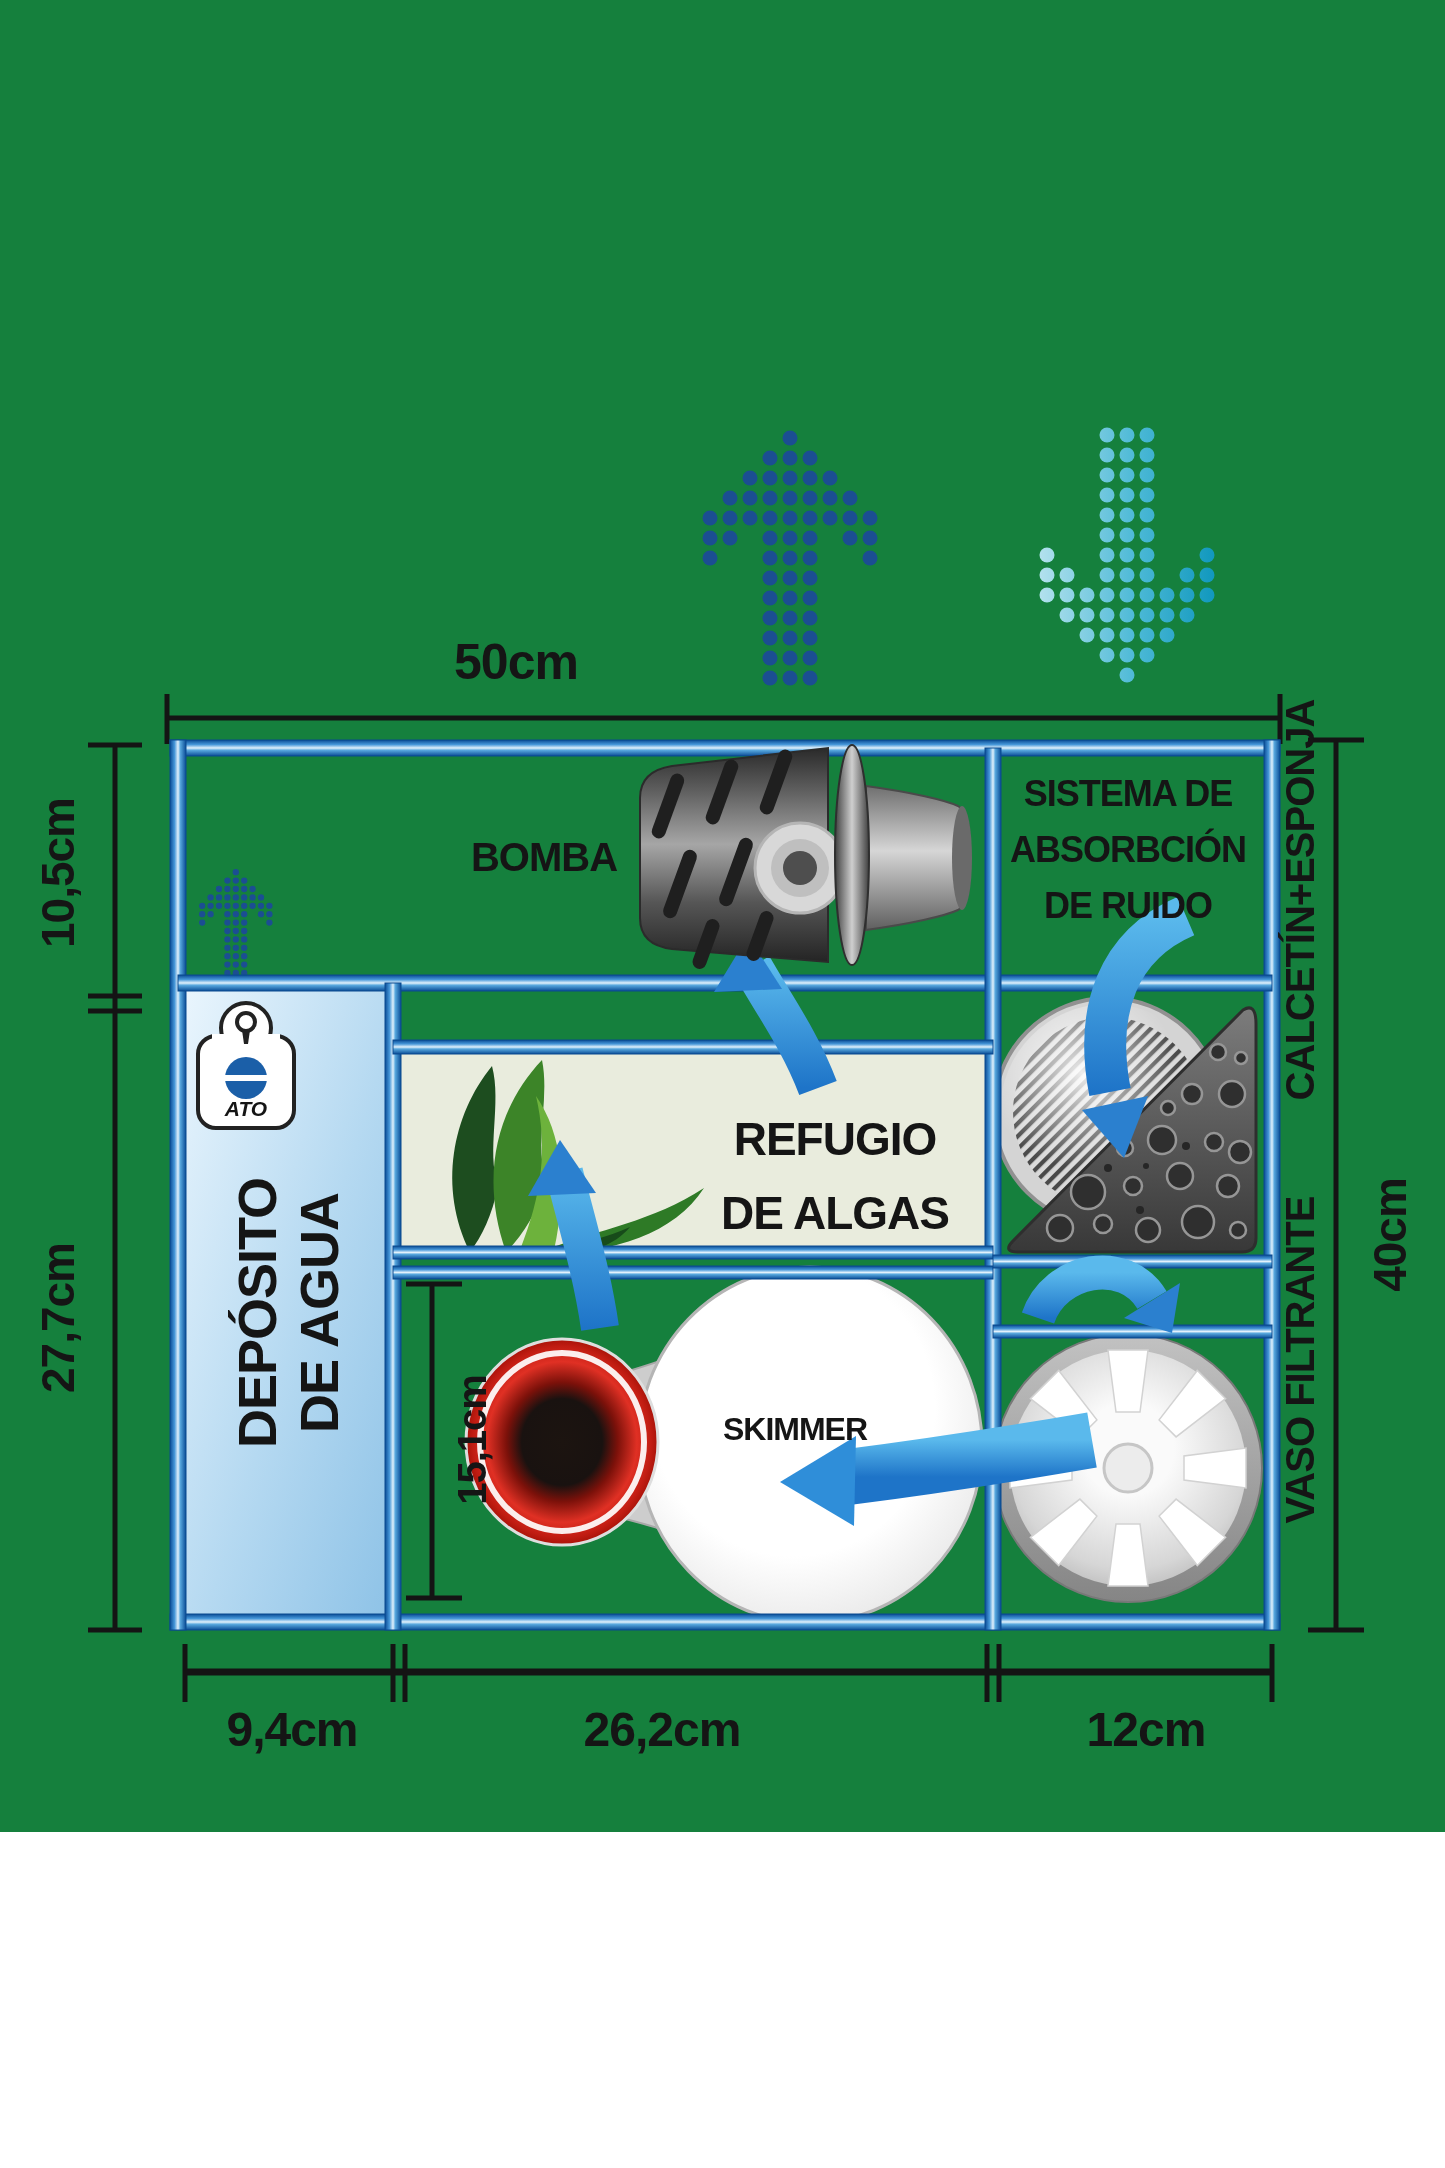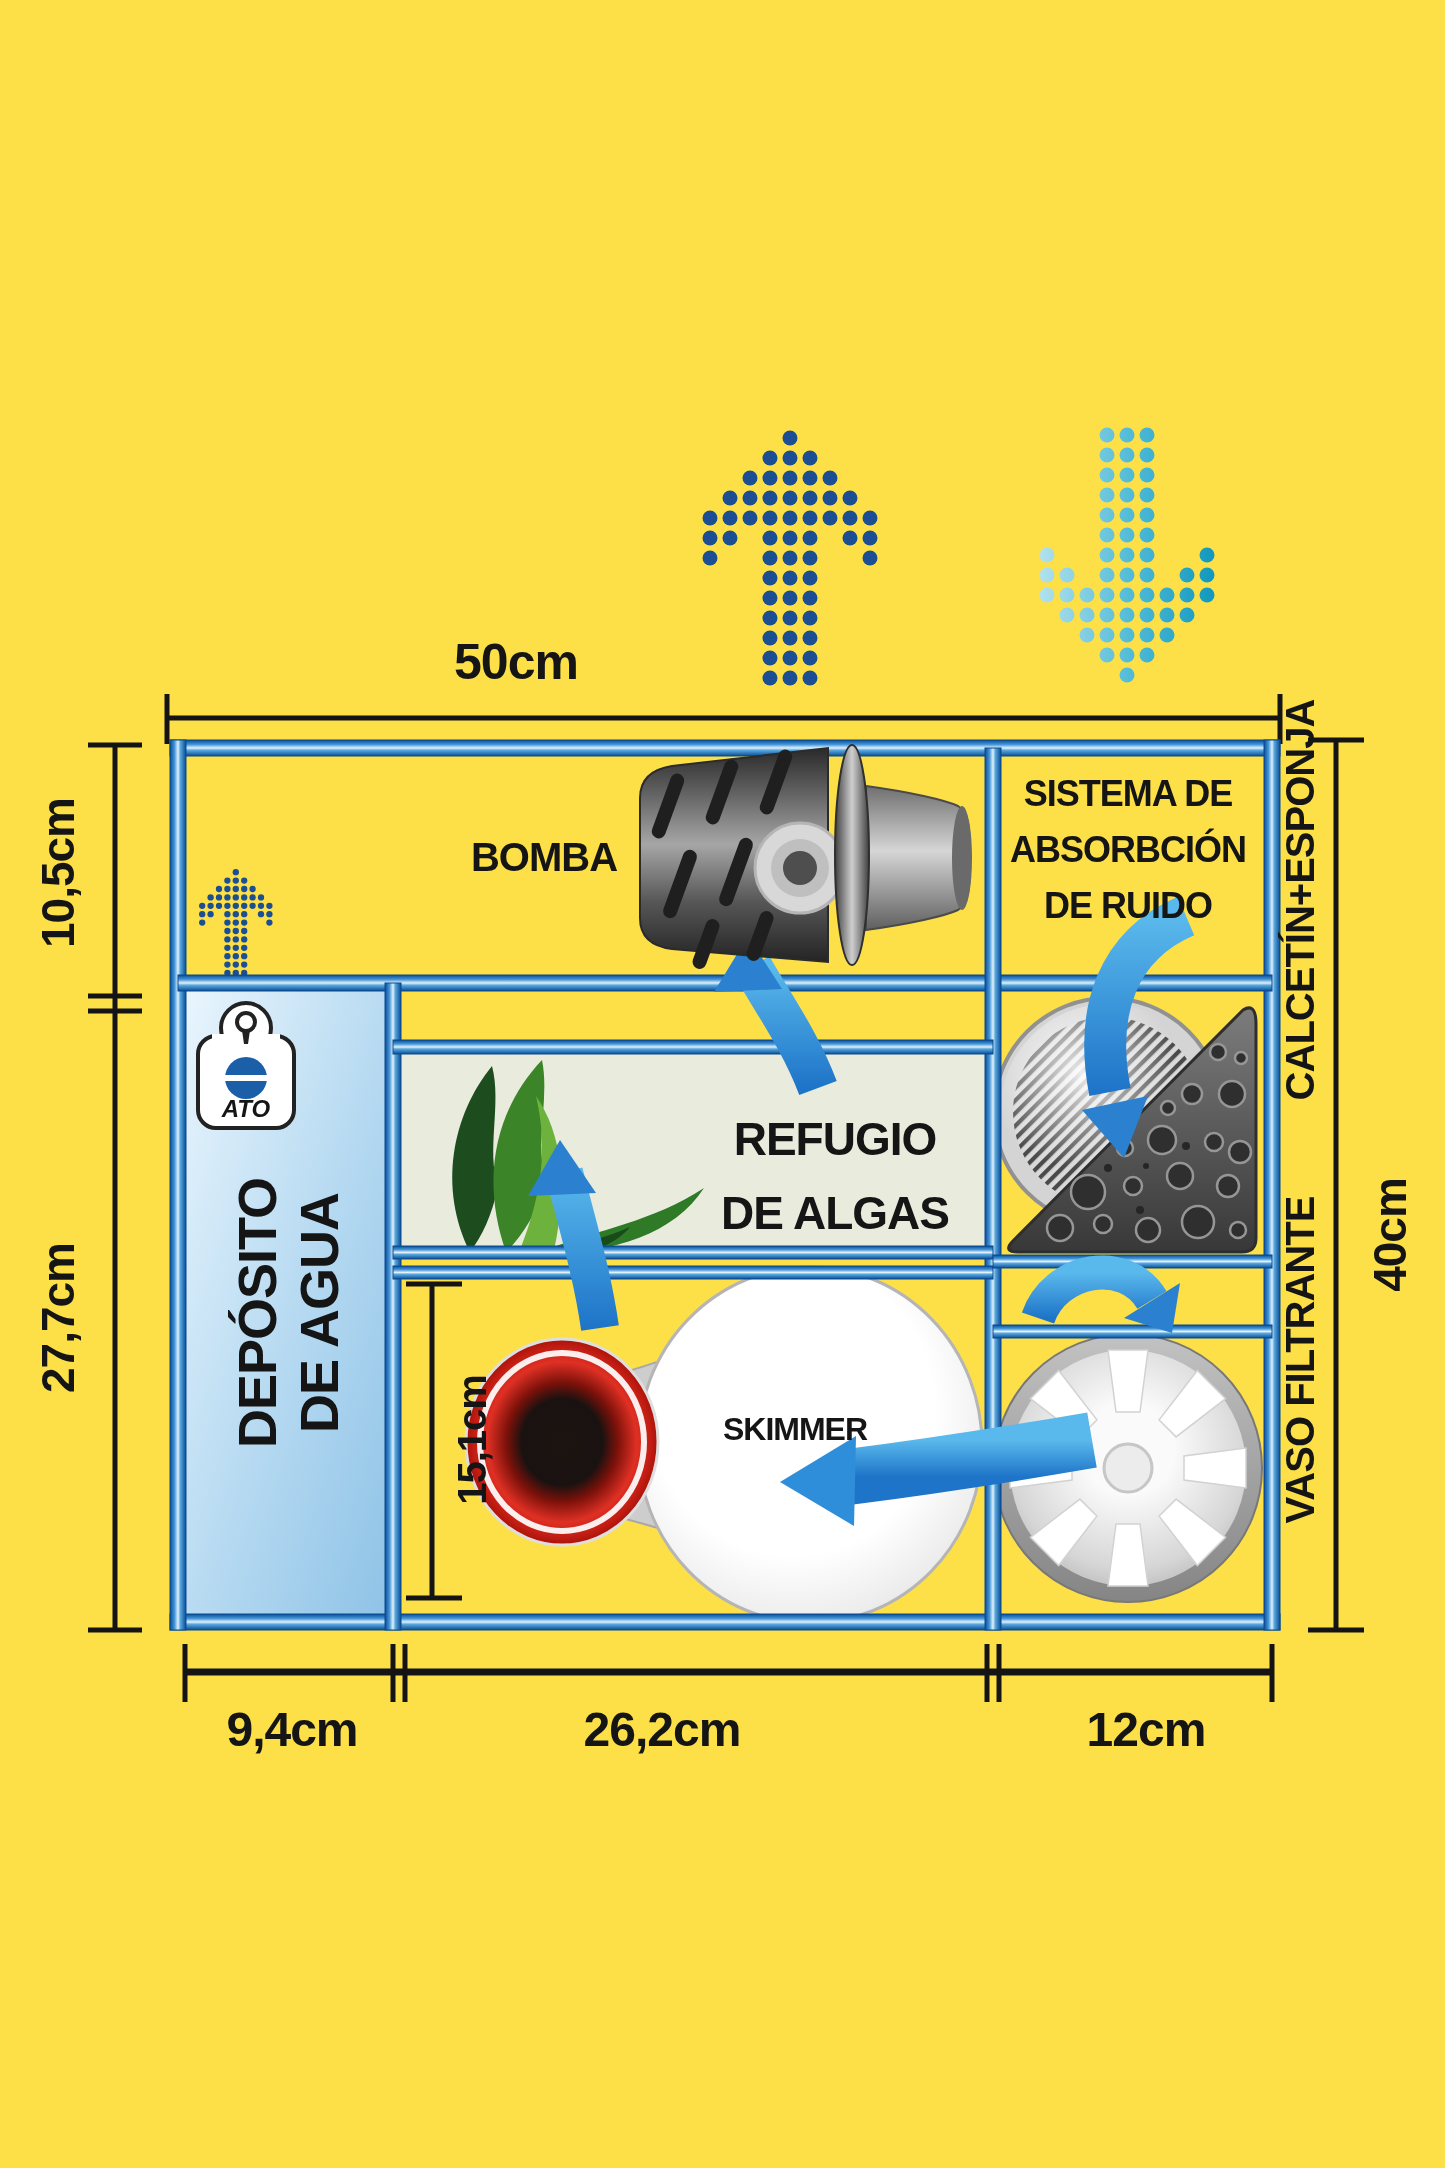--- a/index.html
+++ b/index.html
@@ -1,16 +1,16 @@
 <!DOCTYPE html>
 <html><head>
 <meta charset="utf-8">
 <style>
   html,body{margin:0;padding:0;background:#fff;}
-  .canvas{position:relative;width:1445px;height:2168px;background:#fde047;overflow:hidden;
+  .canvas{position:relative;width:1445px;height:1832px;background:#15803d;overflow:hidden;
           font-family:"Liberation Sans", sans-serif;color:#141414;text-decoration:underline;}
   .lbl{position:absolute;display:flex;align-items:center;justify-content:center;
        font-weight:700;color:#151515;letter-spacing:-1px;line-height:1.1;text-align:center;
        white-space:nowrap;}
   .rot{transform:rotate(-90deg);}
   .dim{font-size:46px;}
   .dim-big{font-size:50px;}
   .ital{font-style:italic;letter-spacing:0;}
   .two-line{flex-direction:column;}
   svg{position:absolute;left:0;top:0;}
@@ -365,15 +365,15 @@
 
 <div class="lbl two-line rot" style="left:78px;top:1248px;width:420px;height:130px;font-size:54px;line-height:1.15;">
   <span>DEPÓSITO</span>
   <span>DE AGUA</span>
 </div>
 
 <div class="lbl" style="left:645px;top:1402px;width:300px;height:56px;font-size:32px;">SKIMMER</div>
 
 <div class="lbl rot" style="left:352px;top:1415px;width:240px;height:50px;font-size:40px;">15,1cm</div>
 
-<div class="lbl ital" style="left:196px;top:1094px;width:100px;height:30px;font-size:24px;">ATO</div>
+<div class="lbl ital" style="left:196px;top:1094px;width:100px;height:30px;font-size:21px;">ATO</div>
 
 </div>
 
 </body></html>

